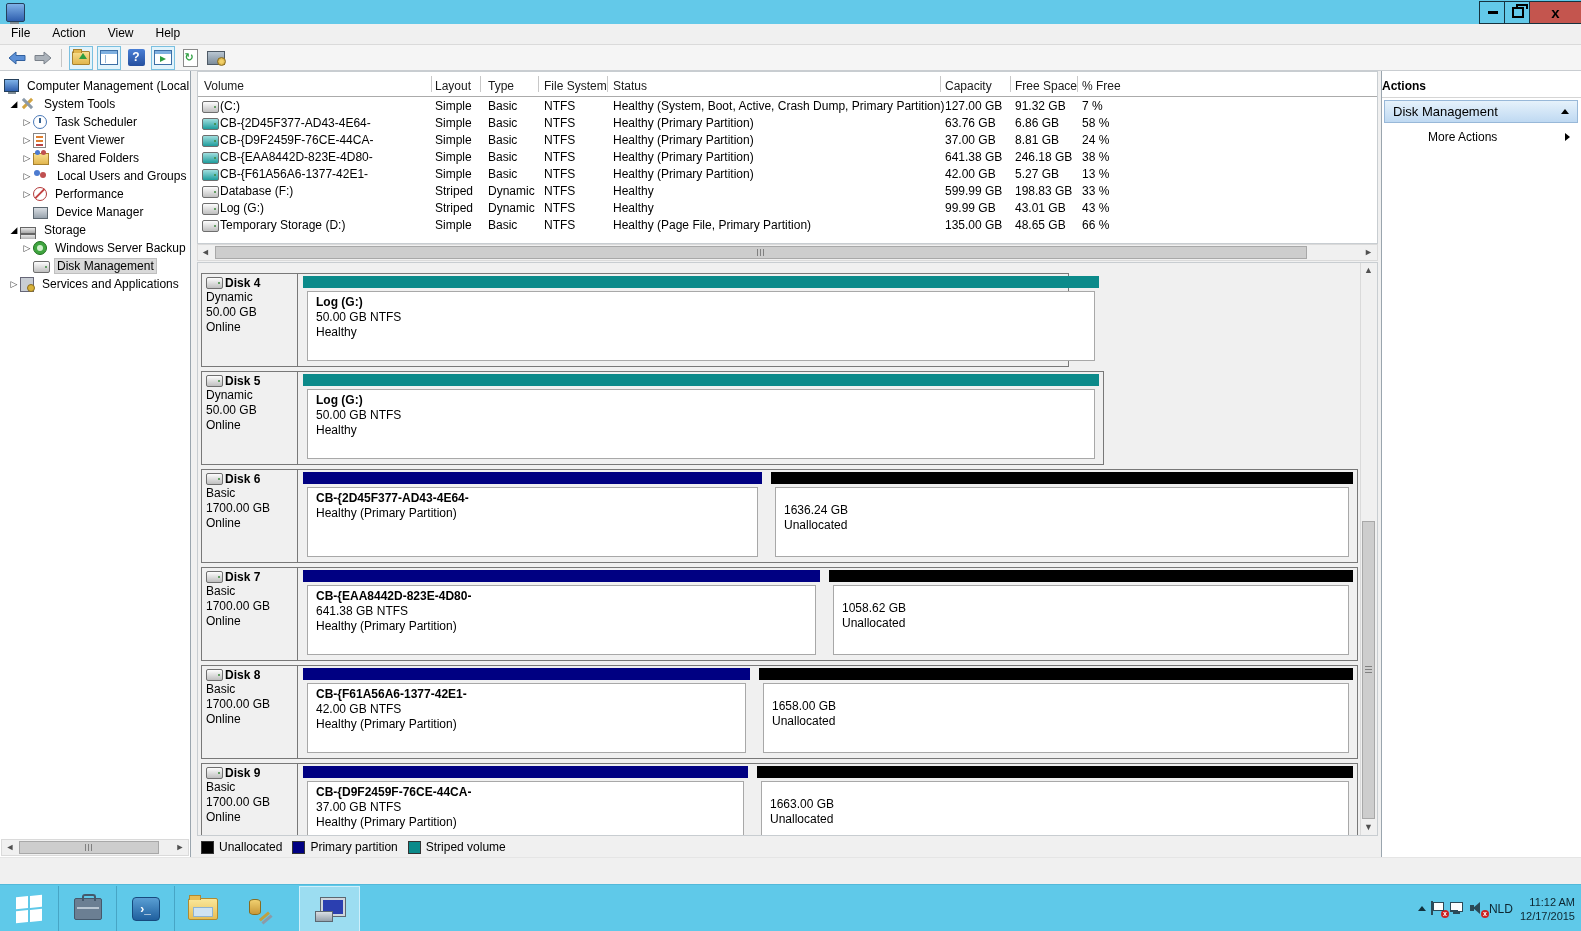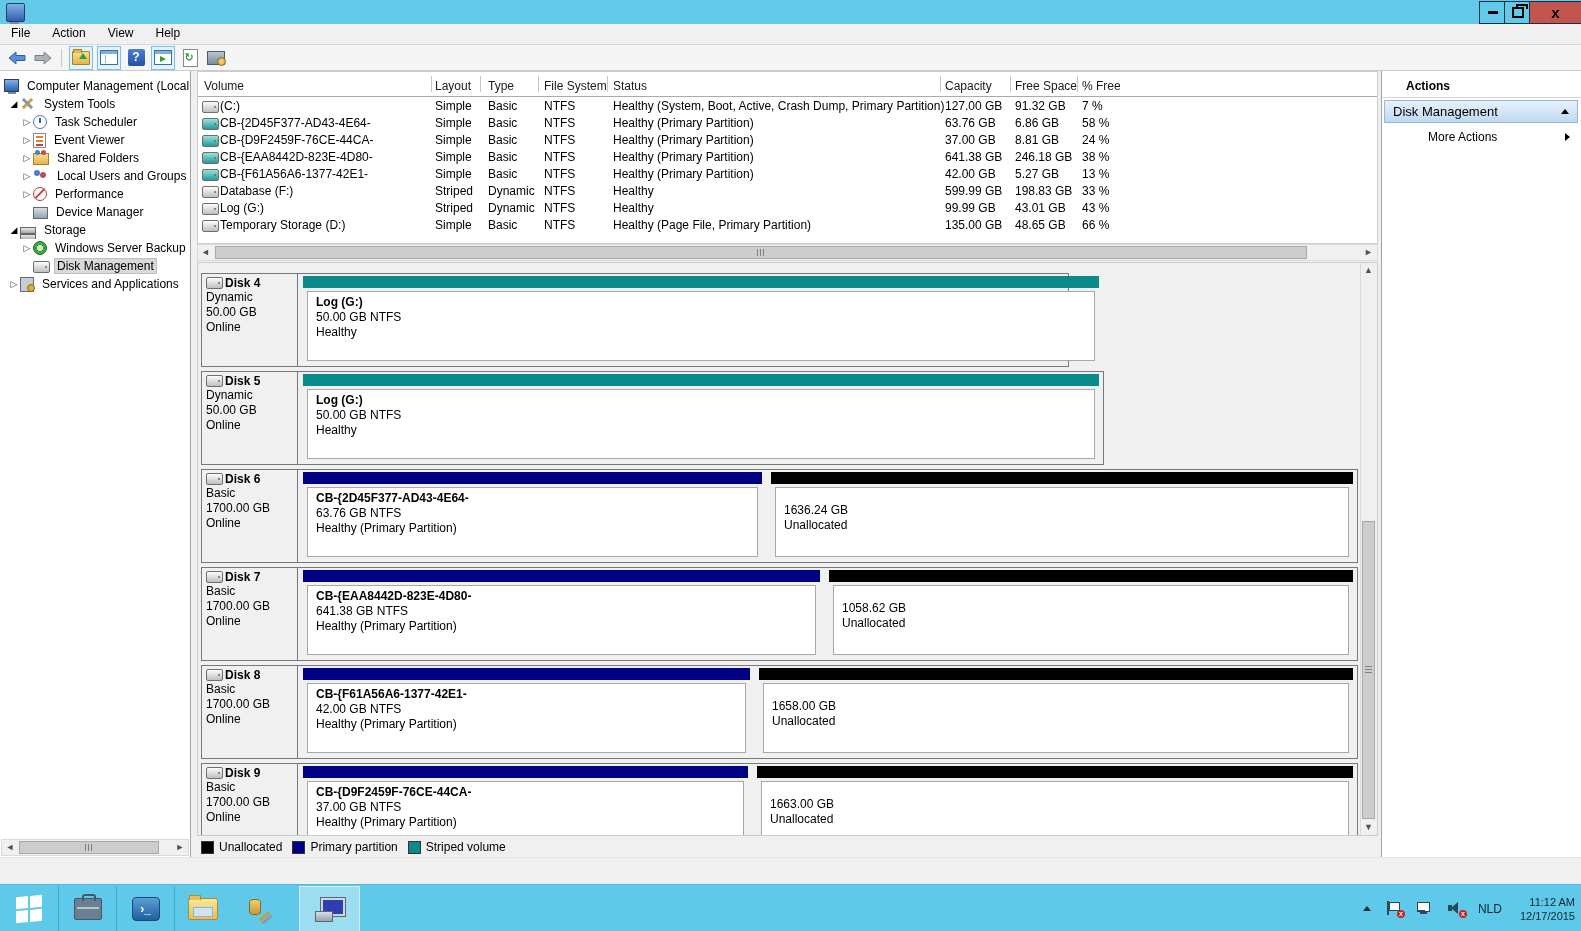--- a/index.html
+++ b/index.html
@@ -118,21 +118,21 @@
 
   
   #vscroll{position:absolute;right:0;top:0;bottom:0;width:16px;background:#F0F0F0;border-left:1px solid #DADADA;}
 
   
   #legend{left:197px;top:838px;width:1181px;height:18px;display:flex;align-items:center;gap:10px;padding-left:4px;box-sizing:border-box;background:#F0F0F0;}
   .lg-item{display:flex;align-items:center;gap:5px;}
   .lg-sq{width:11px;height:11px;border:1px solid #333;}
 
   
-  #actions-header{position:absolute;left:0;top:6px;width:100%;height:21px;font-weight:bold;padding-left:24px;box-sizing:border-box;border-bottom:1px solid #D5D5D5;line-height:18px;}
+  #actions-header{position:absolute;left:0;top:6px;width:100%;height:21px;font-weight:bold;padding-left:0;box-sizing:border-box;border-bottom:1px solid #D5D5D5;line-height:18px;}
   #actions-group{position:absolute;left:2px;top:29px;width:194px;height:23px;background:linear-gradient(#E6F2FB,#BFD9F2);border:1px solid #98B8D8;box-sizing:border-box;display:flex;align-items:center;justify-content:space-between;padding:0 8px;font-size:13px;}
   .caret-up{width:0;height:0;border-left:4px solid transparent;border-right:4px solid transparent;border-bottom:5px solid #000;}
   #actions-more{position:absolute;left:2px;top:56px;width:194px;height:20px;display:flex;align-items:center;justify-content:space-between;padding:0 8px 0 44px;box-sizing:border-box;text-align:right;}
   .caret-right{width:0;height:0;border-top:4px solid transparent;border-bottom:4px solid transparent;border-left:5px solid #000;}
 
   
   #status-strip{left:0;top:857px;width:1581px;height:27px;background:#F0F0F0;border-top:1px solid #E5E5E5;}
 
   
   #taskbar{left:0;top:884px;width:1581px;height:47px;background:#5FC9E9;border-top:1px solid #53B9DA;box-sizing:border-box;}
@@ -146,21 +146,21 @@
   .ic-ps{width:26px;height:22px;background:linear-gradient(#5a9fd4,#1f5f9e);border:1px solid #174a7e;border-radius:4px;color:#fff;font-weight:bold;font-size:12px;display:flex;align-items:center;justify-content:center;}
   .ic-folder{width:28px;height:20px;background:linear-gradient(#F9E79A,#E8BE55);border:1px solid #B08A30;border-radius:2px;position:relative;}
   .ic-folder::before{content:"";position:absolute;left:0;top:-4px;width:10px;height:4px;background:#E8BE55;border:1px solid #B08A30;border-bottom:none;}
   .ic-folder::after{content:"";position:absolute;left:4px;bottom:2px;width:18px;height:8px;background:#cfe3f2;border:1px solid #8FB3D0;}
   .ic-dbtool{width:26px;height:24px;position:relative;}
   .ic-dbtool::before{content:"";position:absolute;left:2px;top:2px;width:10px;height:14px;background:linear-gradient(#f0d070,#c89838);border-radius:5px/3px;border:1px solid #8a6c1e;}
   .ic-dbtool::after{content:"";position:absolute;right:0;bottom:0;width:12px;height:3px;background:#8c9aa8;transform:rotate(-40deg);box-shadow:0 -4px 0 #c0a040;}
   .ic-compmgmt{width:30px;height:24px;position:relative;}
   .ic-compmgmt::before{content:"";position:absolute;right:0;top:0;width:20px;height:14px;background:#2b3fb0;border:2px solid #cfd6dc;box-shadow:0 0 0 1px #5c6770;}
   .ic-compmgmt::after{content:"";position:absolute;left:0;bottom:0;width:16px;height:9px;background:linear-gradient(#d9dee3,#97a2ac);border:1px solid #5c6770;}
-  #tray{position:absolute;right:0;top:0;height:47px;display:flex;align-items:center;gap:14px;padding-right:6px;}
+  #tray{position:absolute;right:0;top:0;height:47px;display:flex;align-items:center;gap:3px;padding-right:6px;}
   .tray-caret{width:0;height:0;border-left:4px solid transparent;border-right:4px solid transparent;border-bottom:5px solid #12323e;}
   .tray-ic{width:17px;height:15px;position:relative;}
   .ic-flag::before{content:"";position:absolute;left:2px;top:0;width:2px;height:14px;background:#2b4a58;}
   .ic-flag::after{content:"";position:absolute;left:4px;top:1px;width:9px;height:7px;background:#fdfdfd;border:1px solid #2b4a58;}
   .ic-net::before{content:"";position:absolute;left:1px;top:1px;width:11px;height:8px;background:#fdfdfd;border:1px solid #2b4a58;}
   .ic-net::after{content:"";position:absolute;left:4px;top:11px;width:7px;height:2px;background:#2b4a58;box-shadow:-2px -2px 0 #2b4a58;}
   .ic-spk::before{content:"";position:absolute;left:1px;top:4px;width:4px;height:6px;background:#2b4a58;}
   .ic-spk::after{content:"";position:absolute;left:4px;top:1px;border-right:7px solid #2b4a58;border-top:6px solid transparent;border-bottom:6px solid transparent;}
   .badge-x{position:absolute;right:-3px;bottom:-2px;width:8px;height:8px;border-radius:50%;background:#CC2222;color:#fff;font-size:7px;line-height:8px;text-align:center;font-weight:bold;}
   #clock{text-align:right;font-size:11px;line-height:14px;color:#0d2630;padding-left:4px;}
@@ -461,21 +461,20 @@
         </div>
       <div class="d-line">Basic</div>
       <div class="d-line">1700.00 GB</div>
       <div class="d-line">Online</div>
     </div>
     <div class="parts">
       <div class="part" style="width:463px;">
         <div class="band primary"></div>
         <div class="pbody">
           <div class="p1">CB-{2D45F377-AD43-4E64-</div>
-          <div class="p2">63.76 GB NTFS</div>
           <div class="p3">Healthy (Primary Partition)</div>
         </div>
       </div>
       <div class="part" style="width:586px;">
         <div class="band unalloc"></div>
         <div class="pbody">
           <div class="p1 plain" style="margin-top:12px;">1636.24 GB</div>
           <div class="p2">Unallocated</div>
         </div>
       </div>

